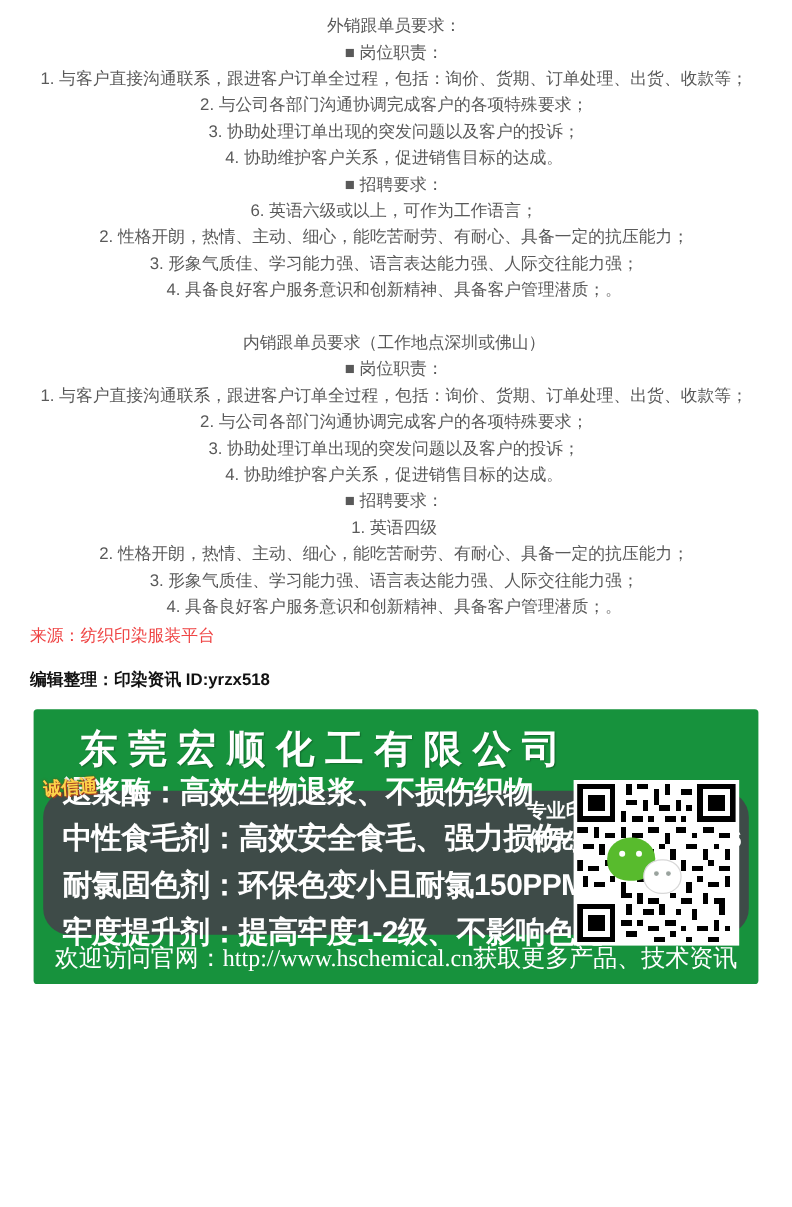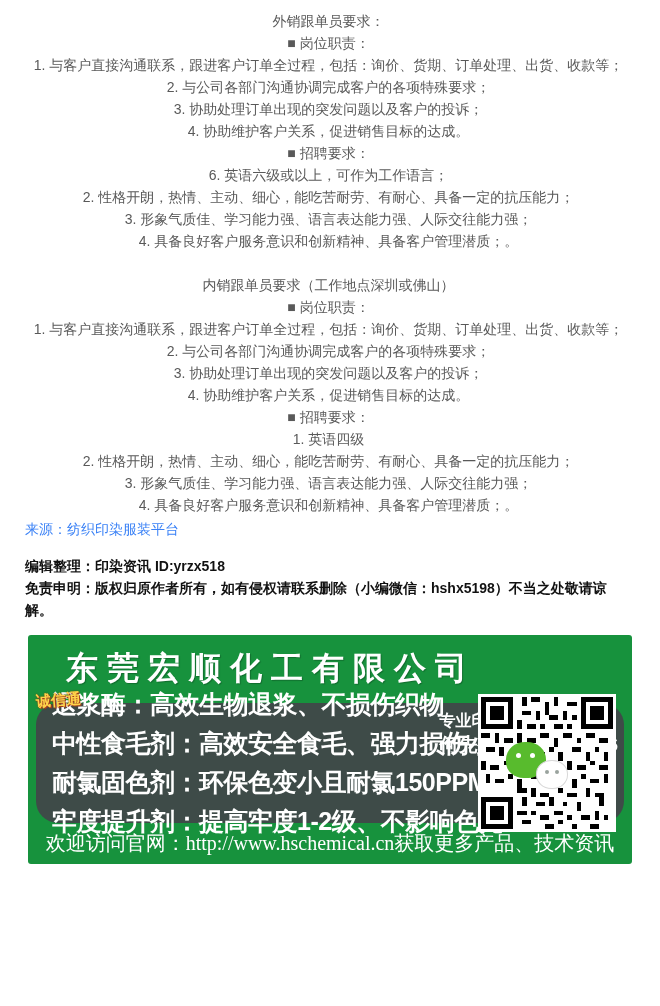--- a/index.html
+++ b/index.html
@@ -1,21 +1,21 @@
 <!DOCTYPE html>
 <html><head>
 <meta charset="utf-8">
 <style>
   html,body{margin:0;padding:0;background:#ffffff;}
   body{width:660px;height:1006px;overflow:hidden;font-family:"Liberation Sans",sans-serif;}
   .article{padding:10px 28px 0 25px;}
   .line{margin:0;font-size:14px;line-height:22px;color:#595959;white-space:nowrap;text-align:center;}
   .line.gap{margin-top:22px;}
   .salary{margin:22px 0 0 0;font-size:14px;line-height:27px;color:#595959;}
-  .source{margin:2px 0 0 0;font-size:14px;line-height:22px;color:#3b82f6;}
+  .source{margin:2px 0 0 0;font-size:14px;line-height:22px;color:#ef4444;}
   .meta{margin:0;font-size:14px;line-height:22px;font-weight:bold;color:#111111;}
   .editor{margin-top:15px;}
   
   .ad{margin:14px 28px 0 28px;background:#17923D;border-radius:3px;padding:8px 0 6px 0;}
   .ad-header{display:flex;align-items:flex-start;padding:4px 10px 0 12px;height:56px;flex-direction:column;}
   .ad-title{font-size:32px;font-weight:bold;color:#ffffff;letter-spacing:9px;padding-left:26px;white-space:nowrap;text-shadow:1px 1px 1px rgba(0,0,0,.25);}
   .ad-badge{font-size:15px;font-weight:bold;color:#ffd24a;margin:0 0 0 -4px;transform:rotate(-4deg);white-space:nowrap;text-shadow:1px 1px 0 #a03c1e,0 0 2px #7a4a00;}
   .ad-contact{margin-left:auto;color:#ffffff;font-weight:bold;padding-right:4px;text-align:left;}
   .ad-tagline{font-size:16px;line-height:22px;white-space:nowrap;}
   .ad-phone{font-size:19px;line-height:26px;white-space:nowrap;}
@@ -55,21 +55,20 @@
     <p class="line">2. 与公司各部门沟通协调完成客户的各项特殊要求；</p>
     <p class="line">3. 协助处理订单出现的突发问题以及客户的投诉；</p>
     <p class="line">4. 协助维护客户关系，促进销售目标的达成。</p>
     <p class="line">■ 招聘要求：</p>
     <p class="line">1. 英语四级</p>
     <p class="line">2. 性格开朗，热情、主动、细心，能吃苦耐劳、有耐心、具备一定的抗压能力；</p>
     <p class="line">3. 形象气质佳、学习能力强、语言表达能力强、人际交往能力强；</p>
     <p class="line">4. 具备良好客户服务意识和创新精神、具备客户管理潜质；。</p>
     <p class="source">来源：纺织印染服装平台</p>
     <p class="meta editor">编辑整理：印染资讯  ID:yrzx518</p>
-    <p class="meta disclaimer">免责申明：版权归原作者所有，如有侵权请联系删除（小编微信：hshx5198）不当之处敬请谅解。</p>
   </div>
 
   <div class="ad">
     <div class="ad-header">
       <div class="ad-title">东莞宏顺化工有限公司</div>
       <div class="ad-badge">诚信通</div>
       <div class="ad-contact">
         <div class="ad-tagline">专业印染助剂生产厂商</div>
         <div class="ad-phone">何先生 13717174366</div>
       </div>

